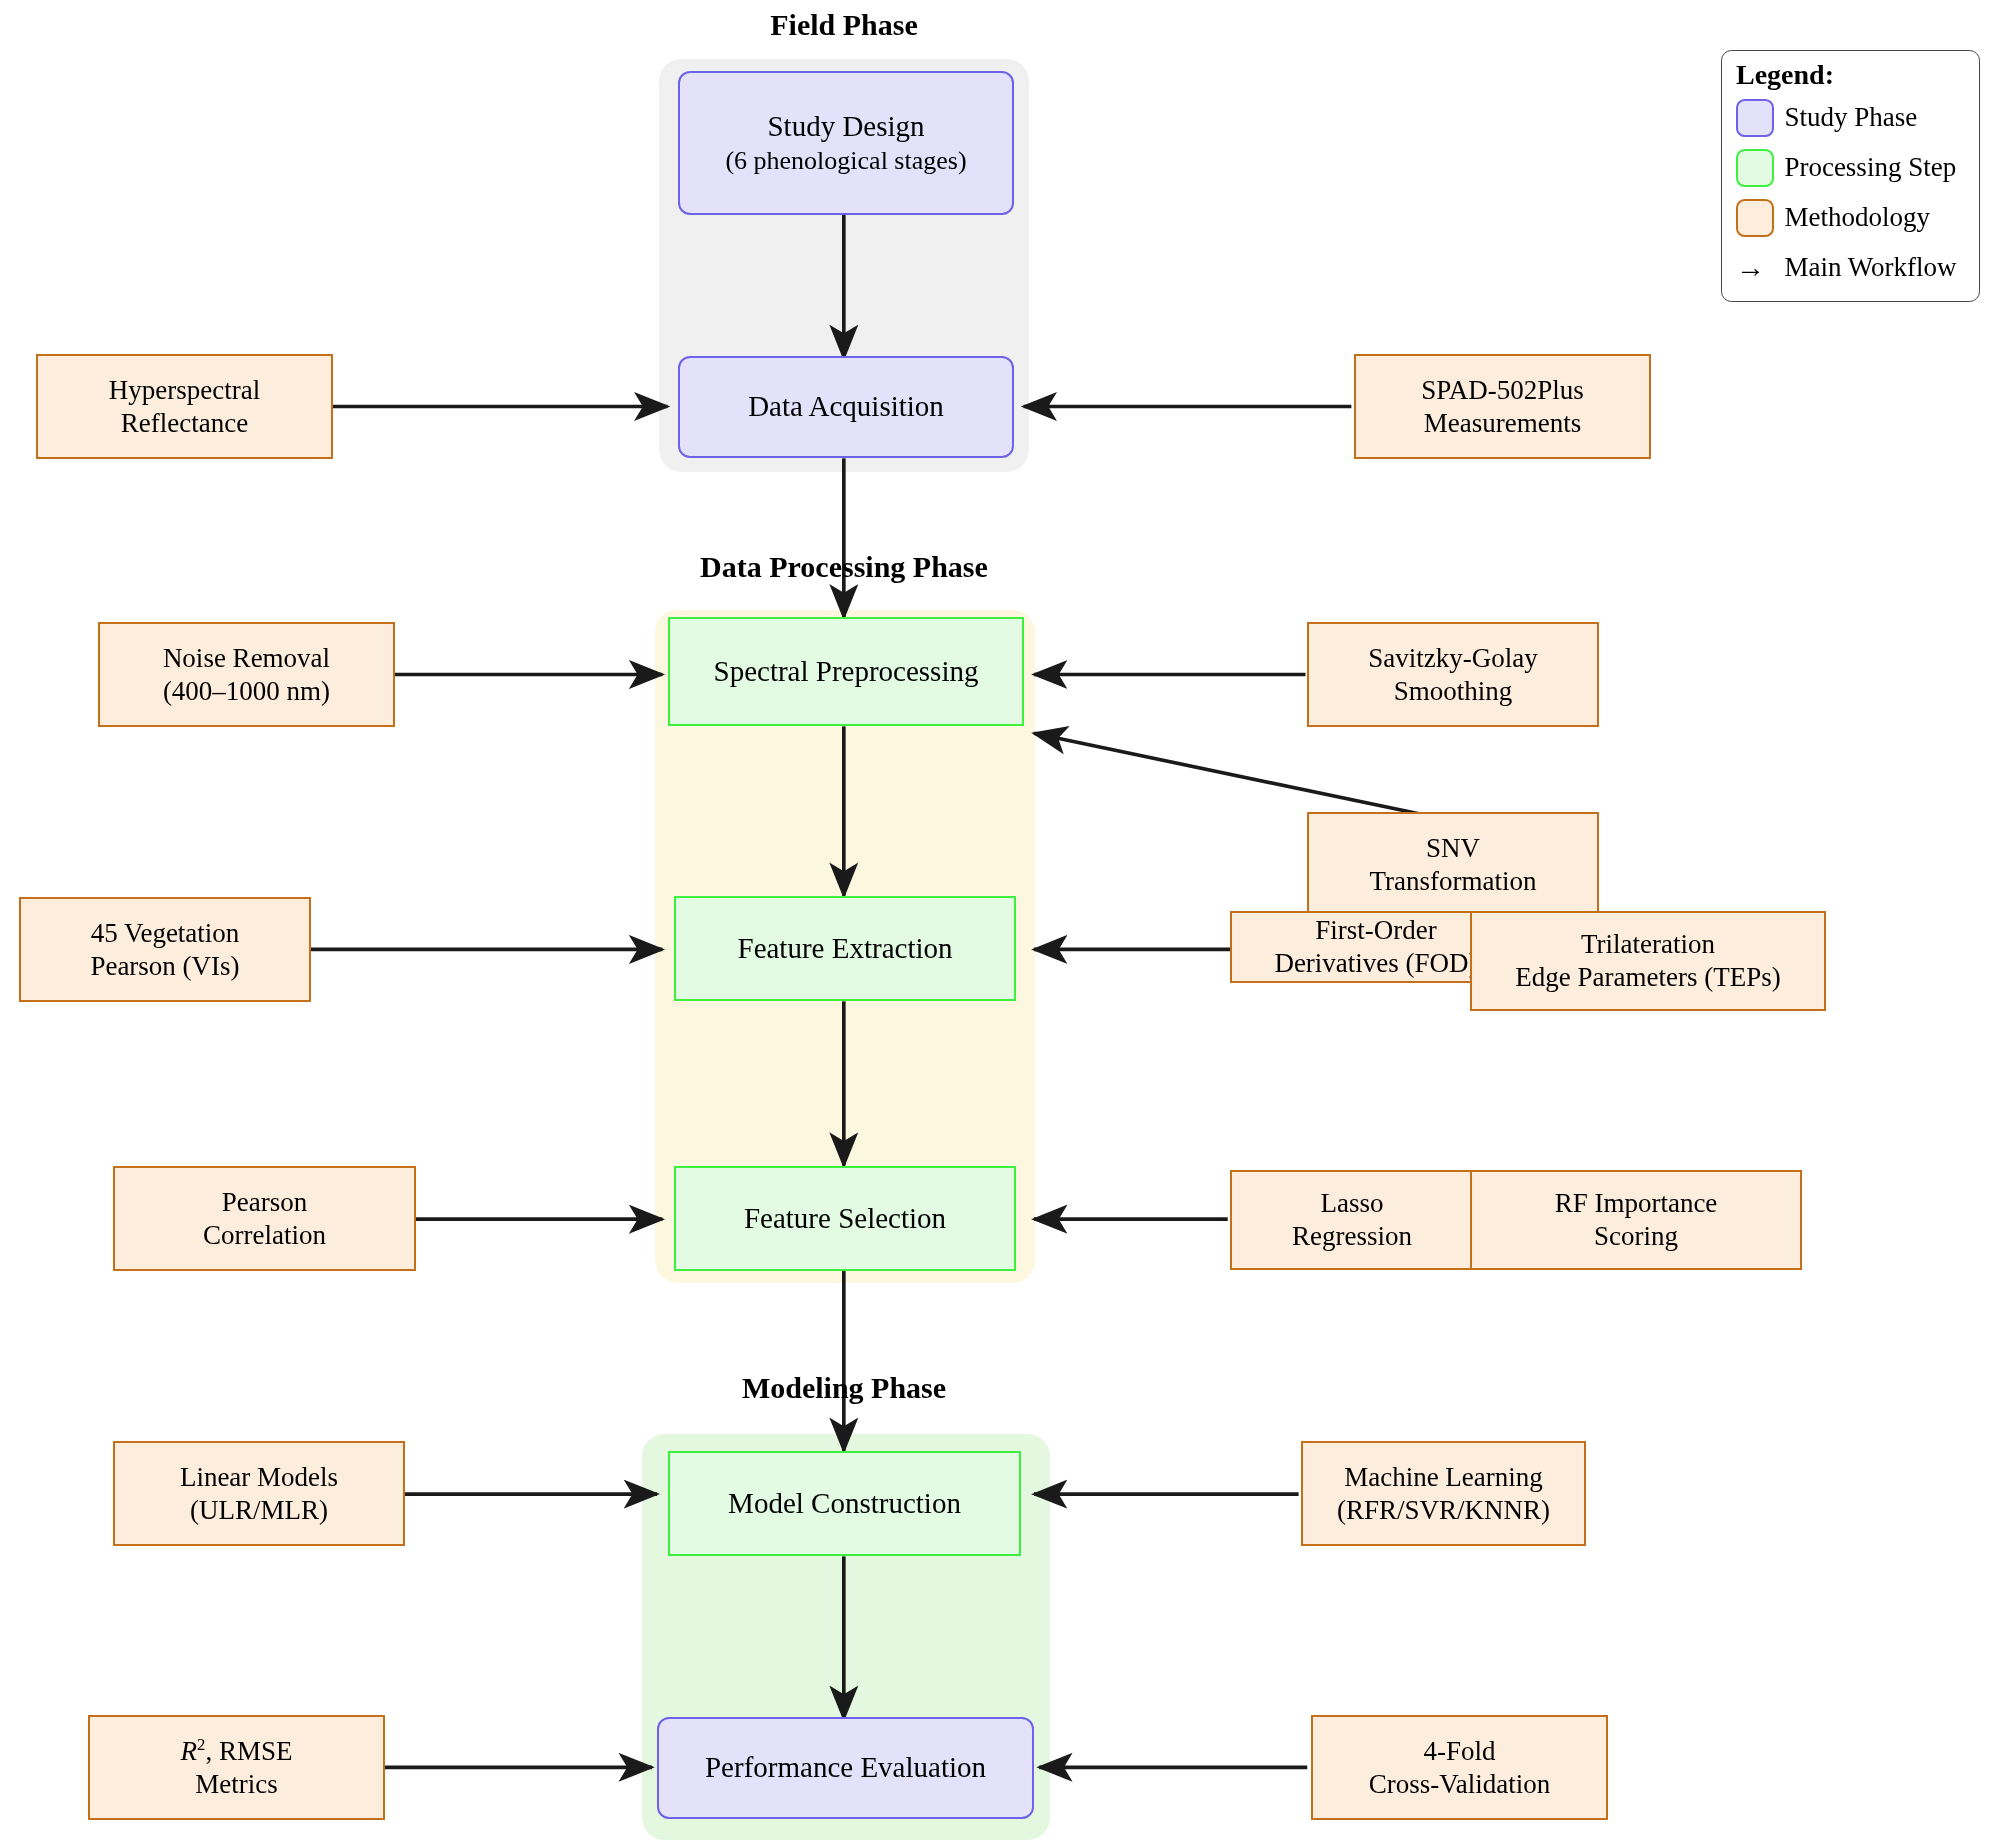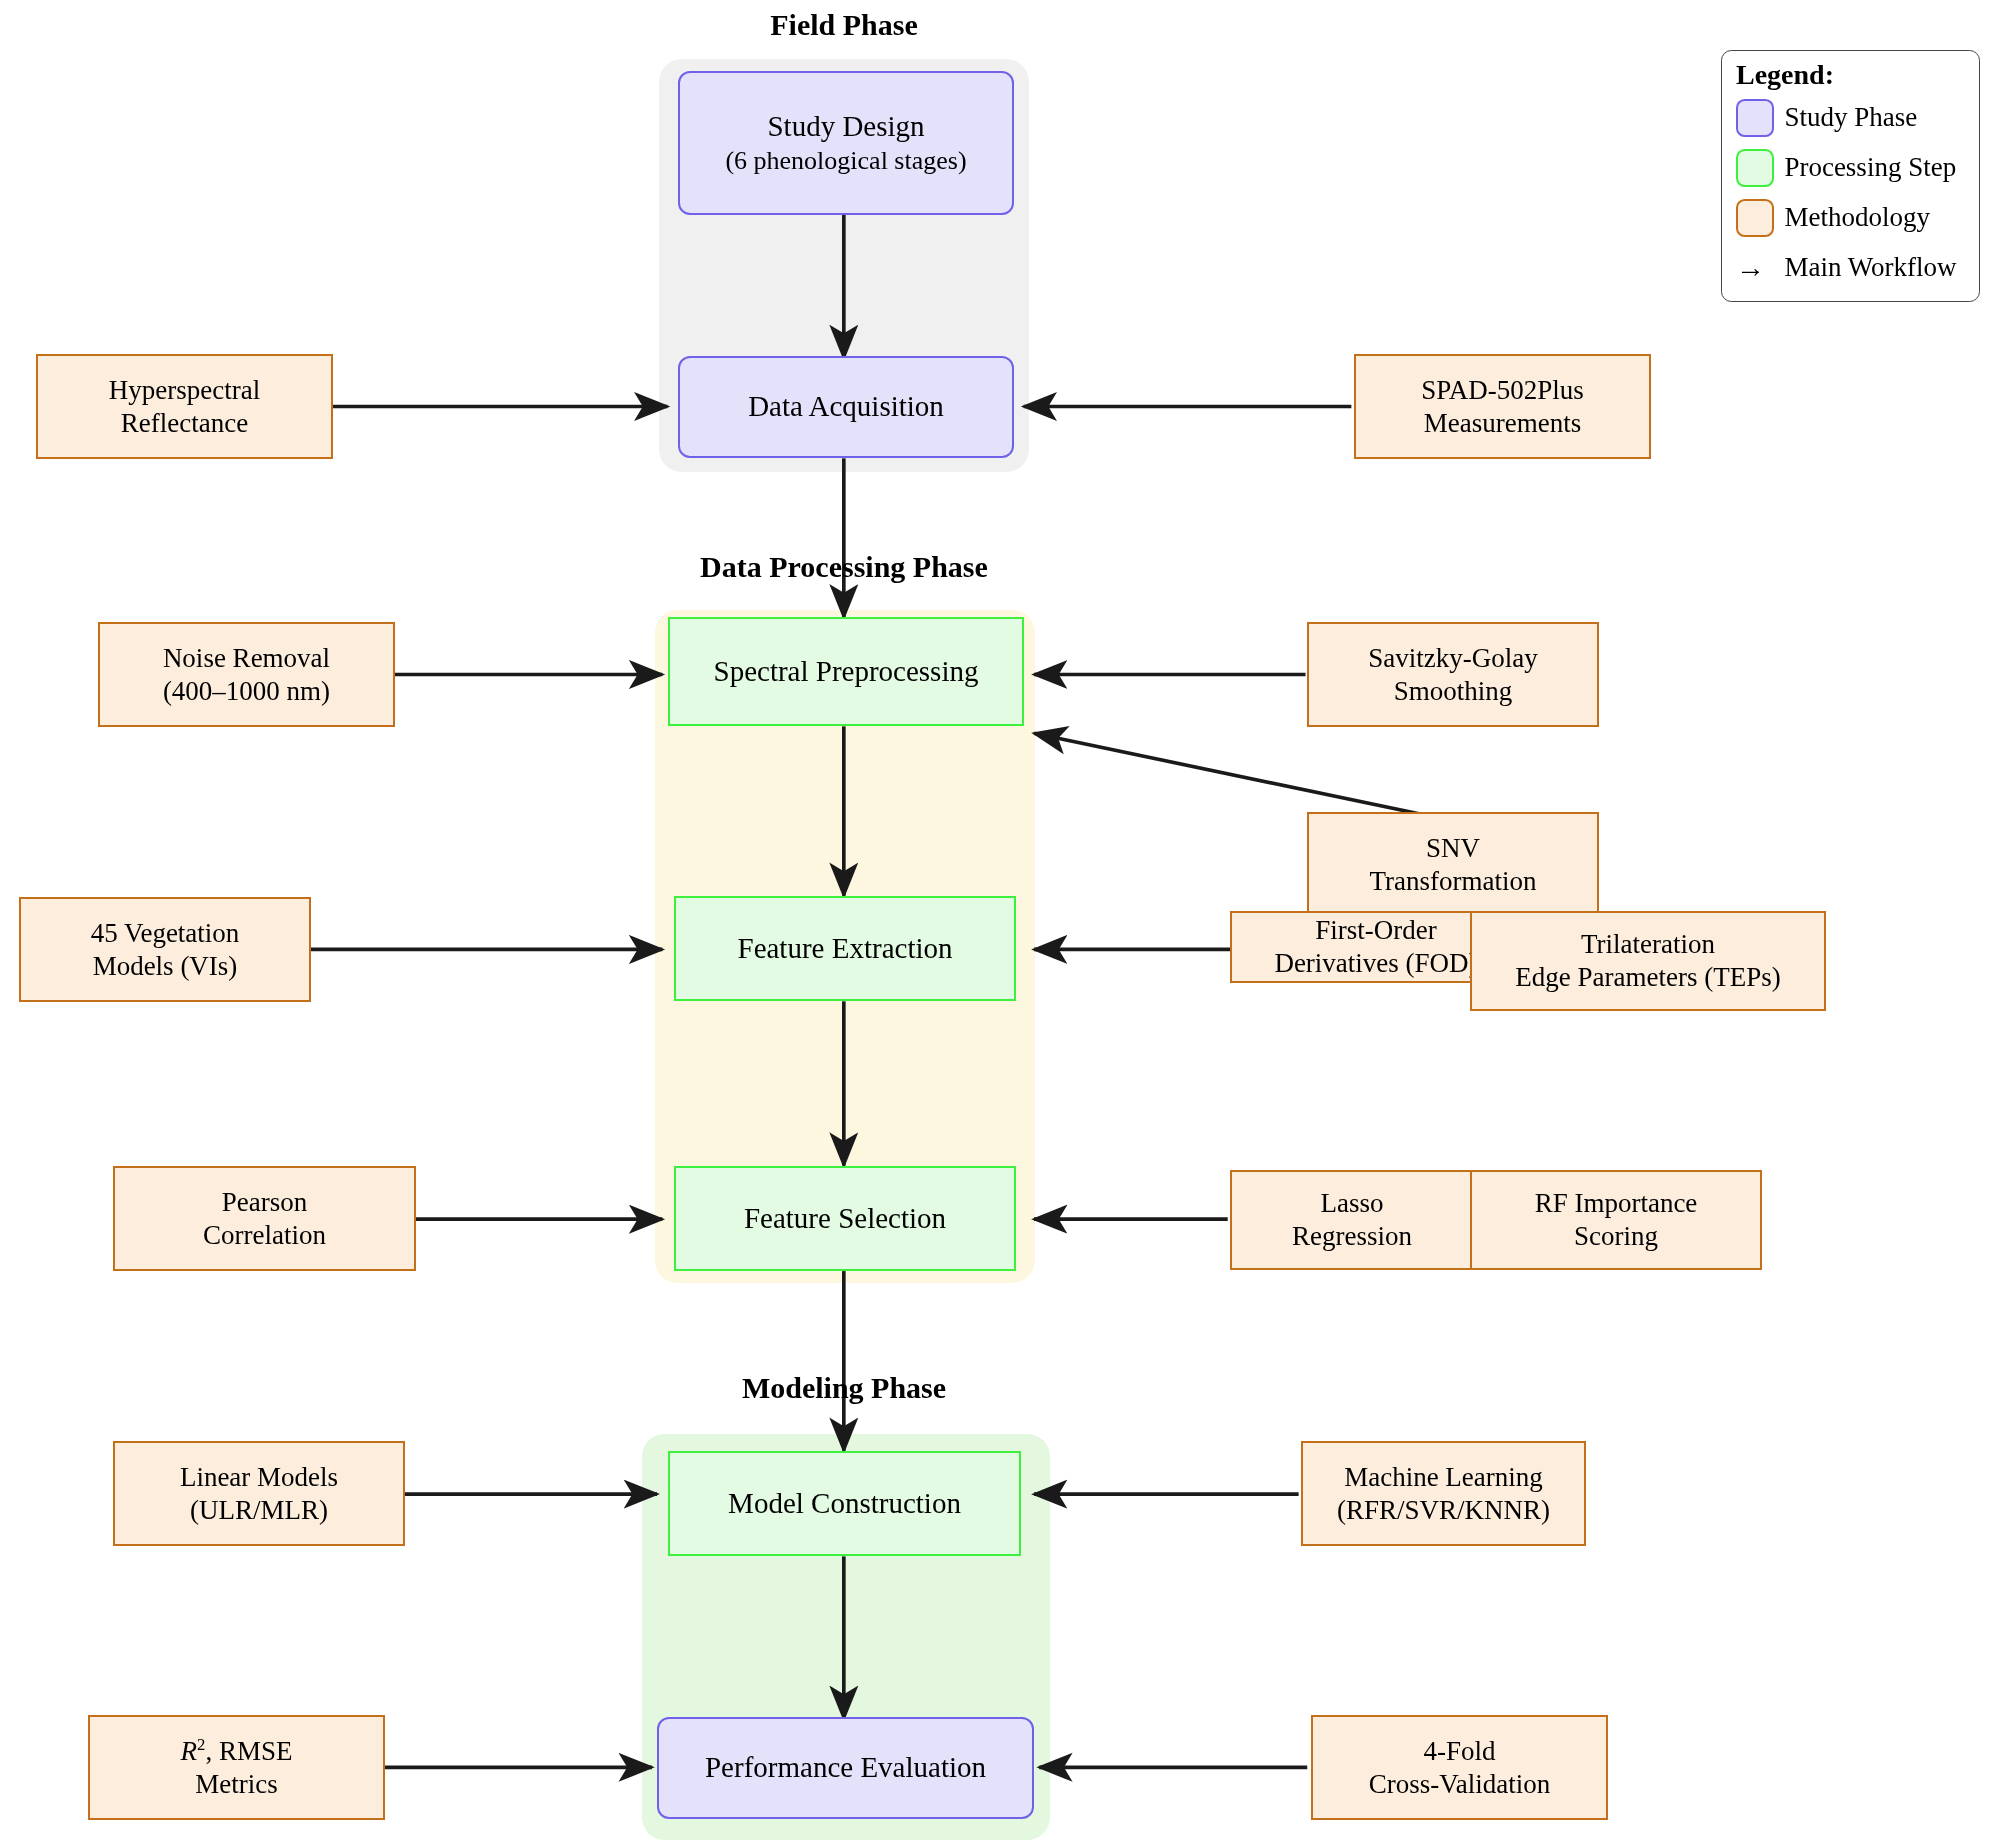--- a/index.html
+++ b/index.html
@@ -204,21 +204,21 @@
     <span class="l2">Reflectance</span>
   </div>
 
   <div class="node node-method" style="left:98px; top:622px; width:297px; height:105px;">
     <span class="l1">Noise Removal</span>
     <span class="l2">(400–1000 nm)</span>
   </div>
 
   <div class="node node-method" style="left:19px; top:897px; width:292px; height:105px;">
     <span class="l1">45 Vegetation</span>
-    <span class="l2">Models (VIs)</span>
+    <span class="l2">Pearson (VIs)</span>
   </div>
 
   <div class="node node-method" style="left:113px; top:1166px; width:303px; height:105px;">
     <span class="l1">Pearson</span>
     <span class="l2">Correlation</span>
   </div>
 
   <div class="node node-method" style="left:113px; top:1441px; width:292px; height:105px;">
     <span class="l1">Linear Models</span>
     <span class="l2">(ULR/MLR)</span>
@@ -252,21 +252,21 @@
   <div class="node node-method" style="left:1470px; top:911px; width:356px; height:100px; z-index:6;">
     <span class="l1">Trilateration</span>
     <span class="l2">Edge Parameters (TEPs)</span>
   </div>
 
   <div class="node node-method" style="left:1230px; top:1170px; width:244px; height:100px; z-index:5;">
     <span class="l1">Lasso</span>
     <span class="l2">Regression</span>
   </div>
 
-  <div class="node node-method" style="left:1470px; top:1170px; width:292px; height:100px; z-index:6;">
+  <div class="node node-method" style="left:1470px; top:1170px; width:332px; height:100px; z-index:6;">
     <span class="l1">RF Importance</span>
     <span class="l2">Scoring</span>
   </div>
 
   <div class="node node-method" style="left:1301px; top:1441px; width:285px; height:105px;">
     <span class="l1">Machine Learning</span>
     <span class="l2">(RFR/SVR/KNNR)</span>
   </div>
 
   <div class="node node-method" style="left:1311px; top:1715px; width:297px; height:105px;">

